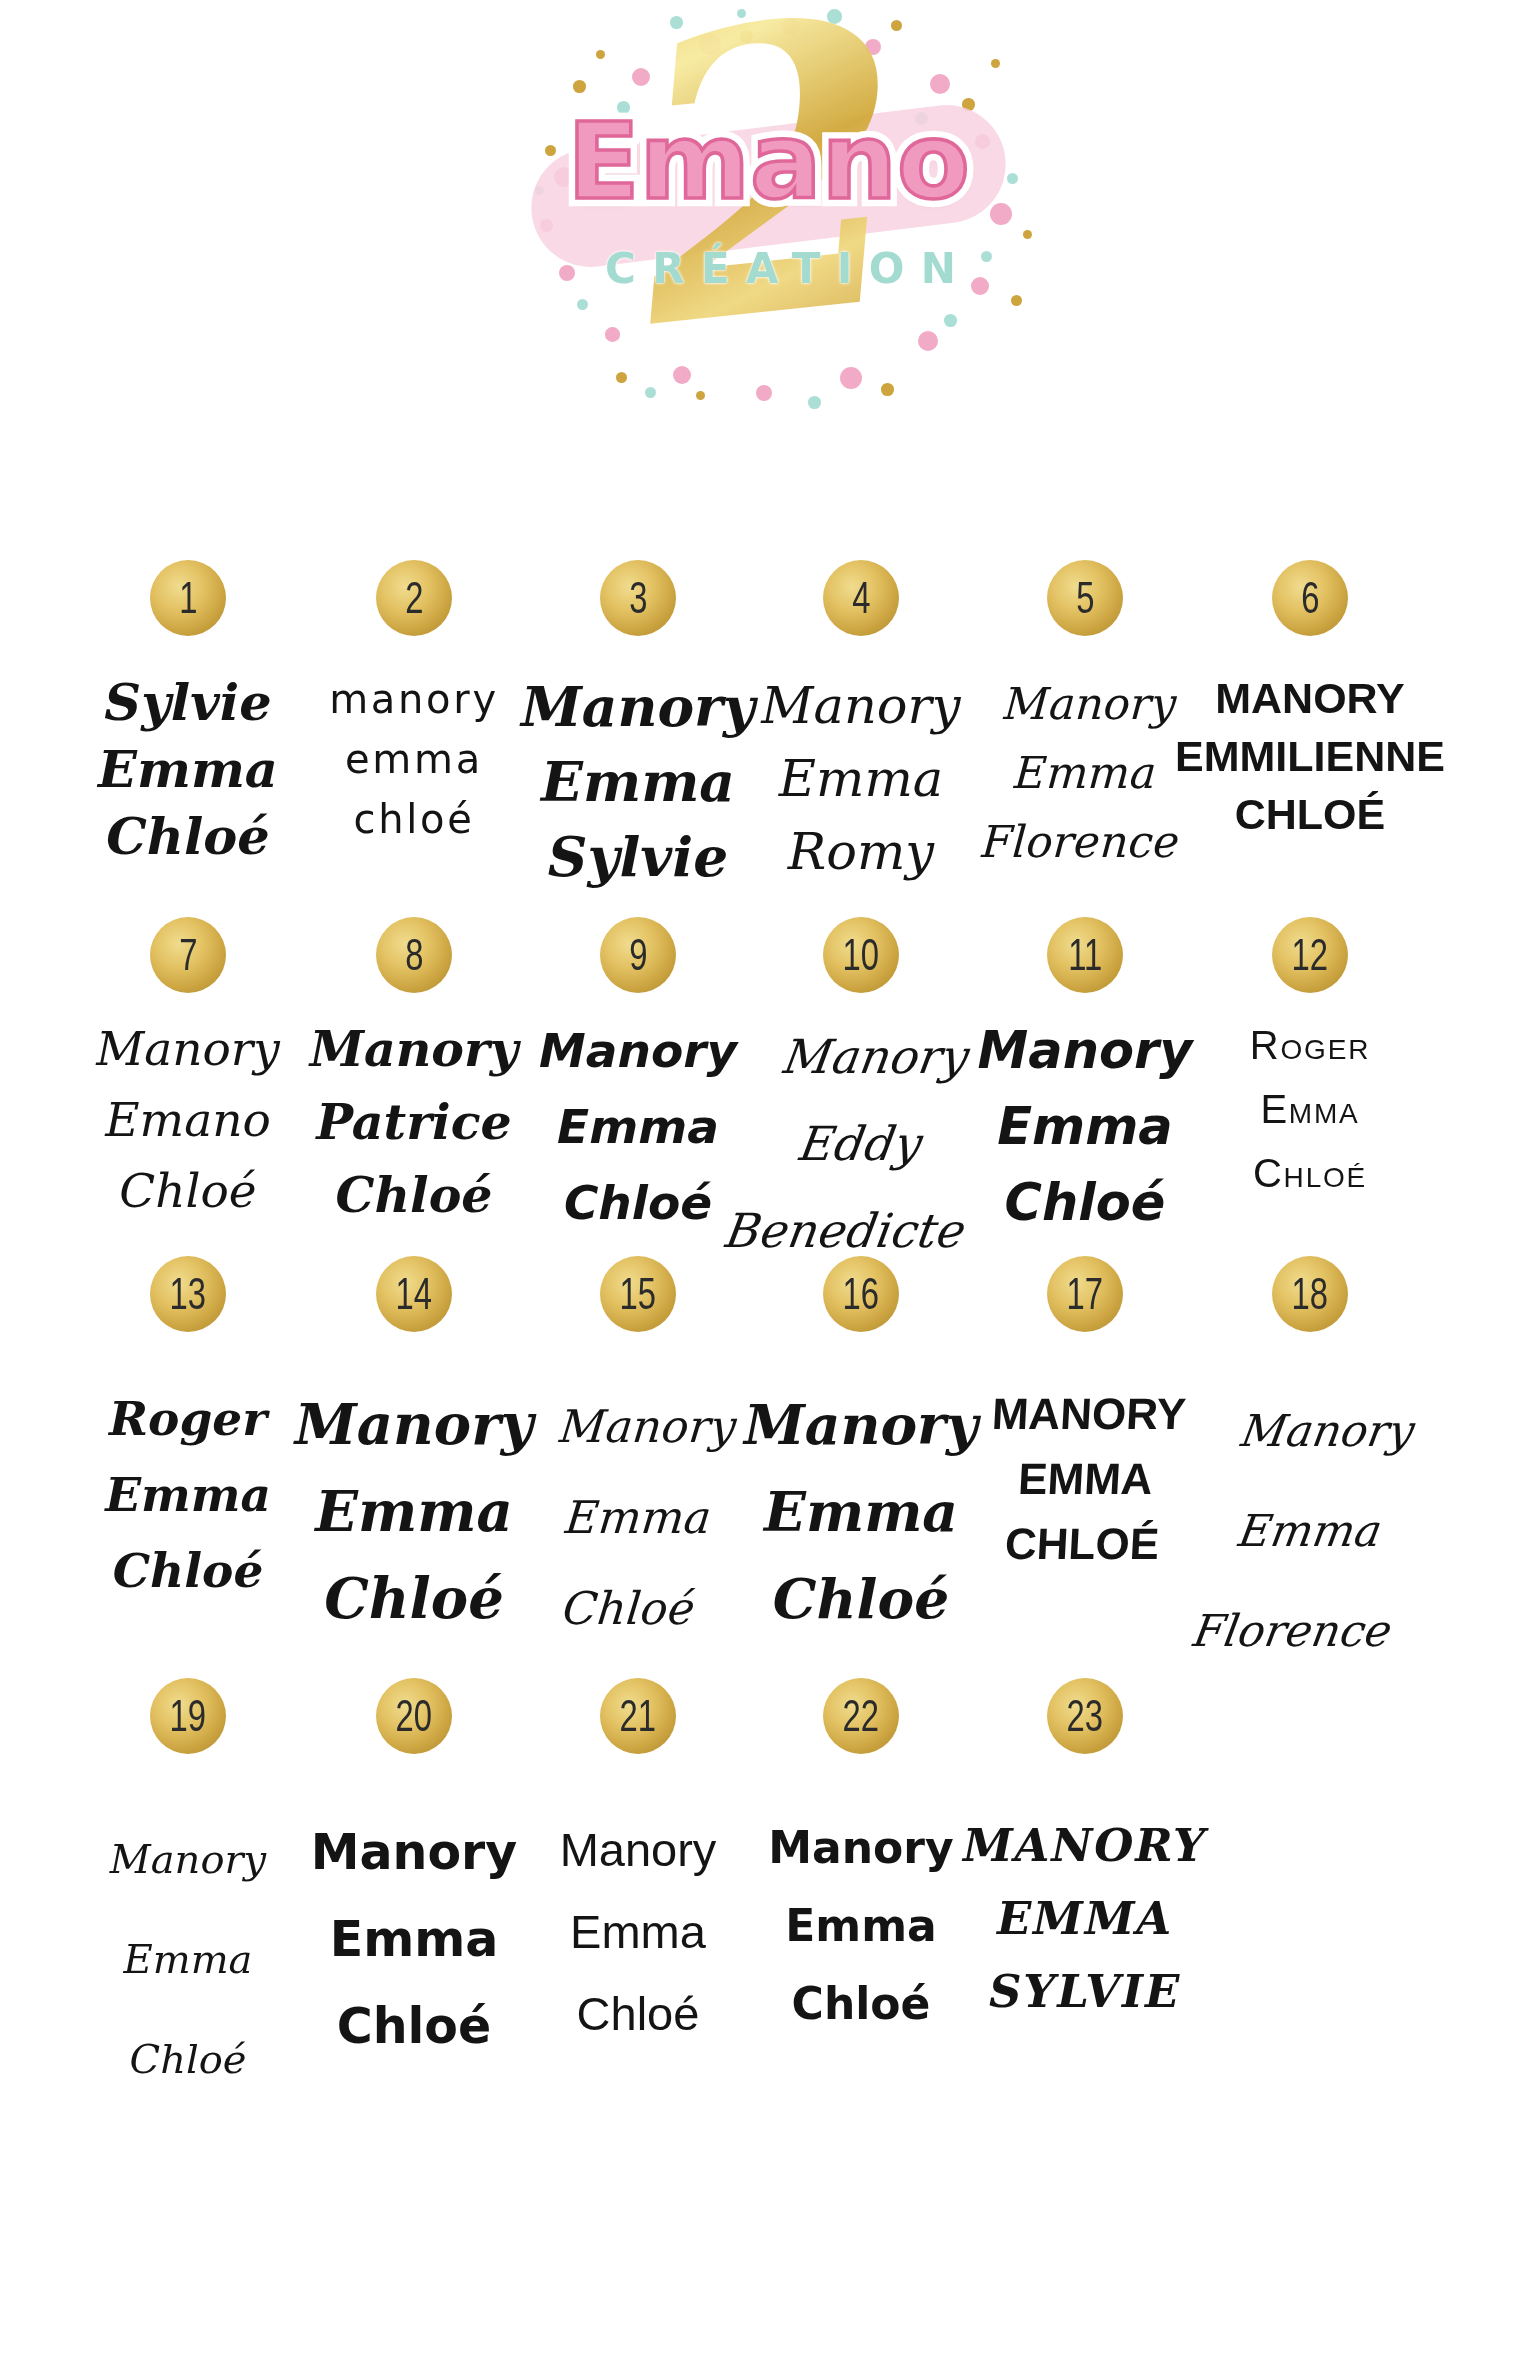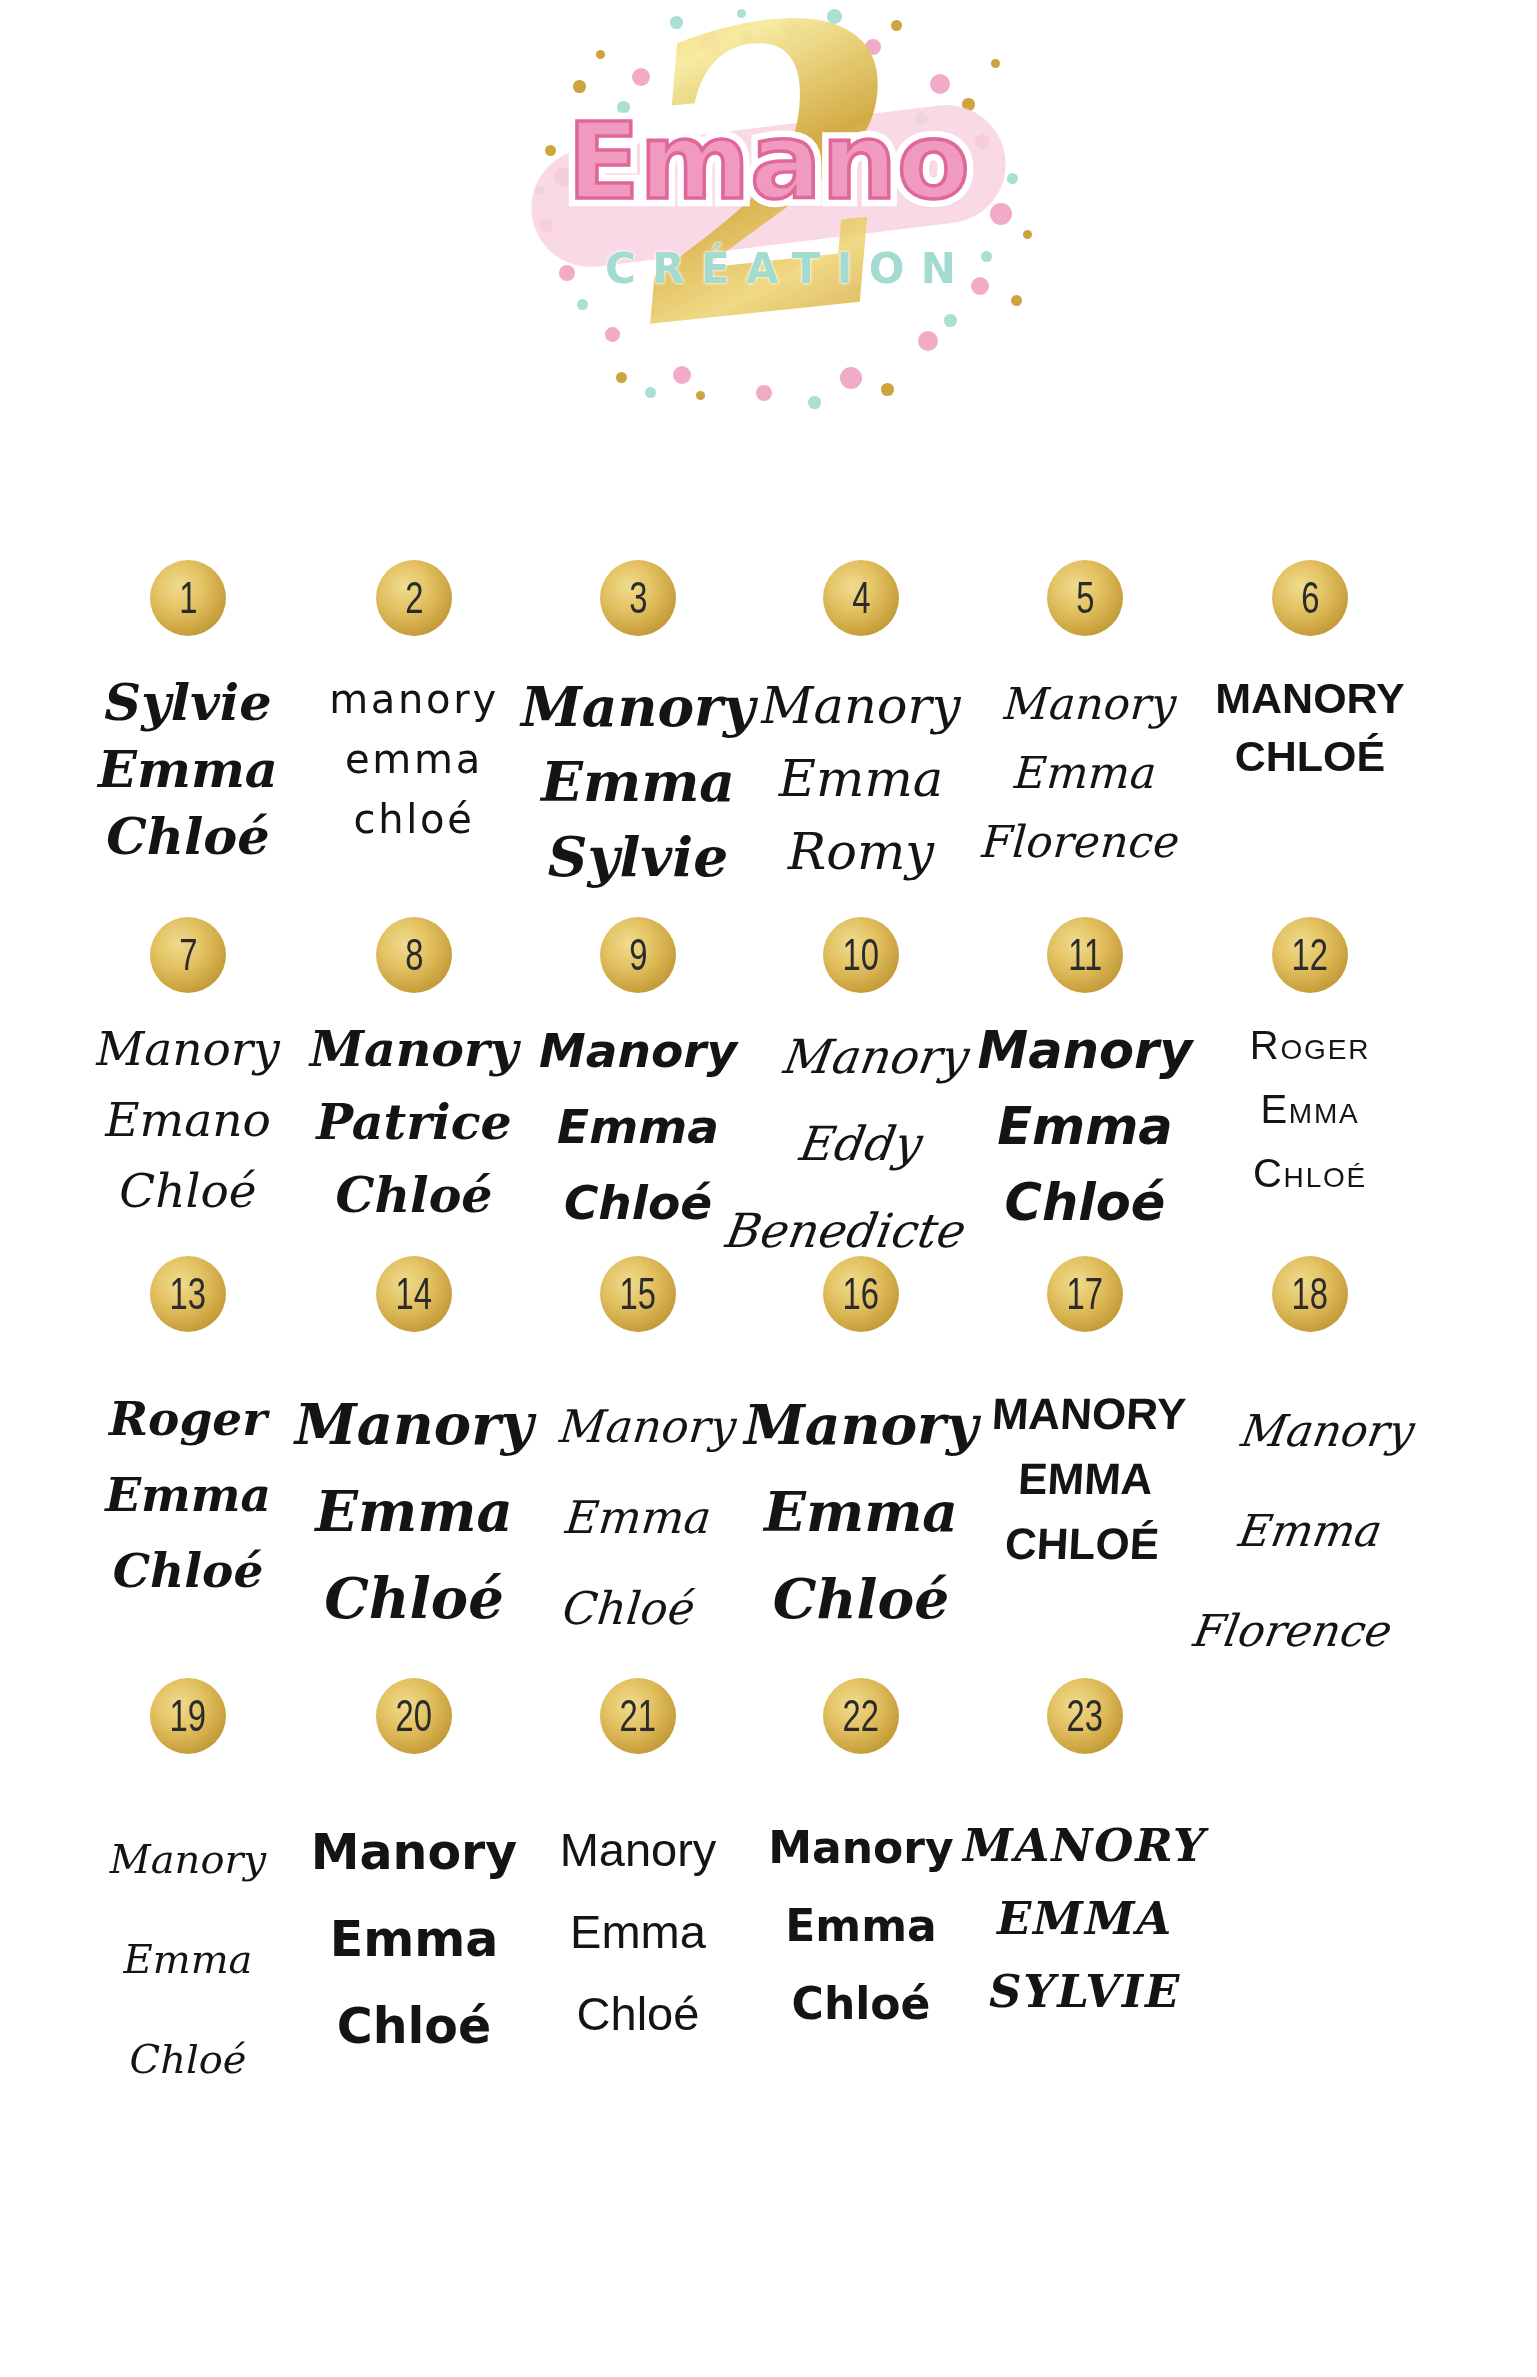--- a/index.html
+++ b/index.html
@@ -184,20 +184,21 @@
         <span class="ln">Emma</span>
         <span class="ln">Florence</span>
       </div>
   </div>
   <div class="cell r1 c6">
     <div class="badge">
         <span class="num">6</span>
       </div>
     <div class="sample f6">
         <span class="ln">MANORY</span>
+        <span class="ln">EMMILIENNE</span>
         <span class="ln">CHLOÉ</span>
       </div>
   </div>
 
   <div class="cell r2 c1">
     <div class="badge">
         <span class="num">7</span>
       </div>
     <div class="sample f7">
         <span class="ln">Manory</span>

